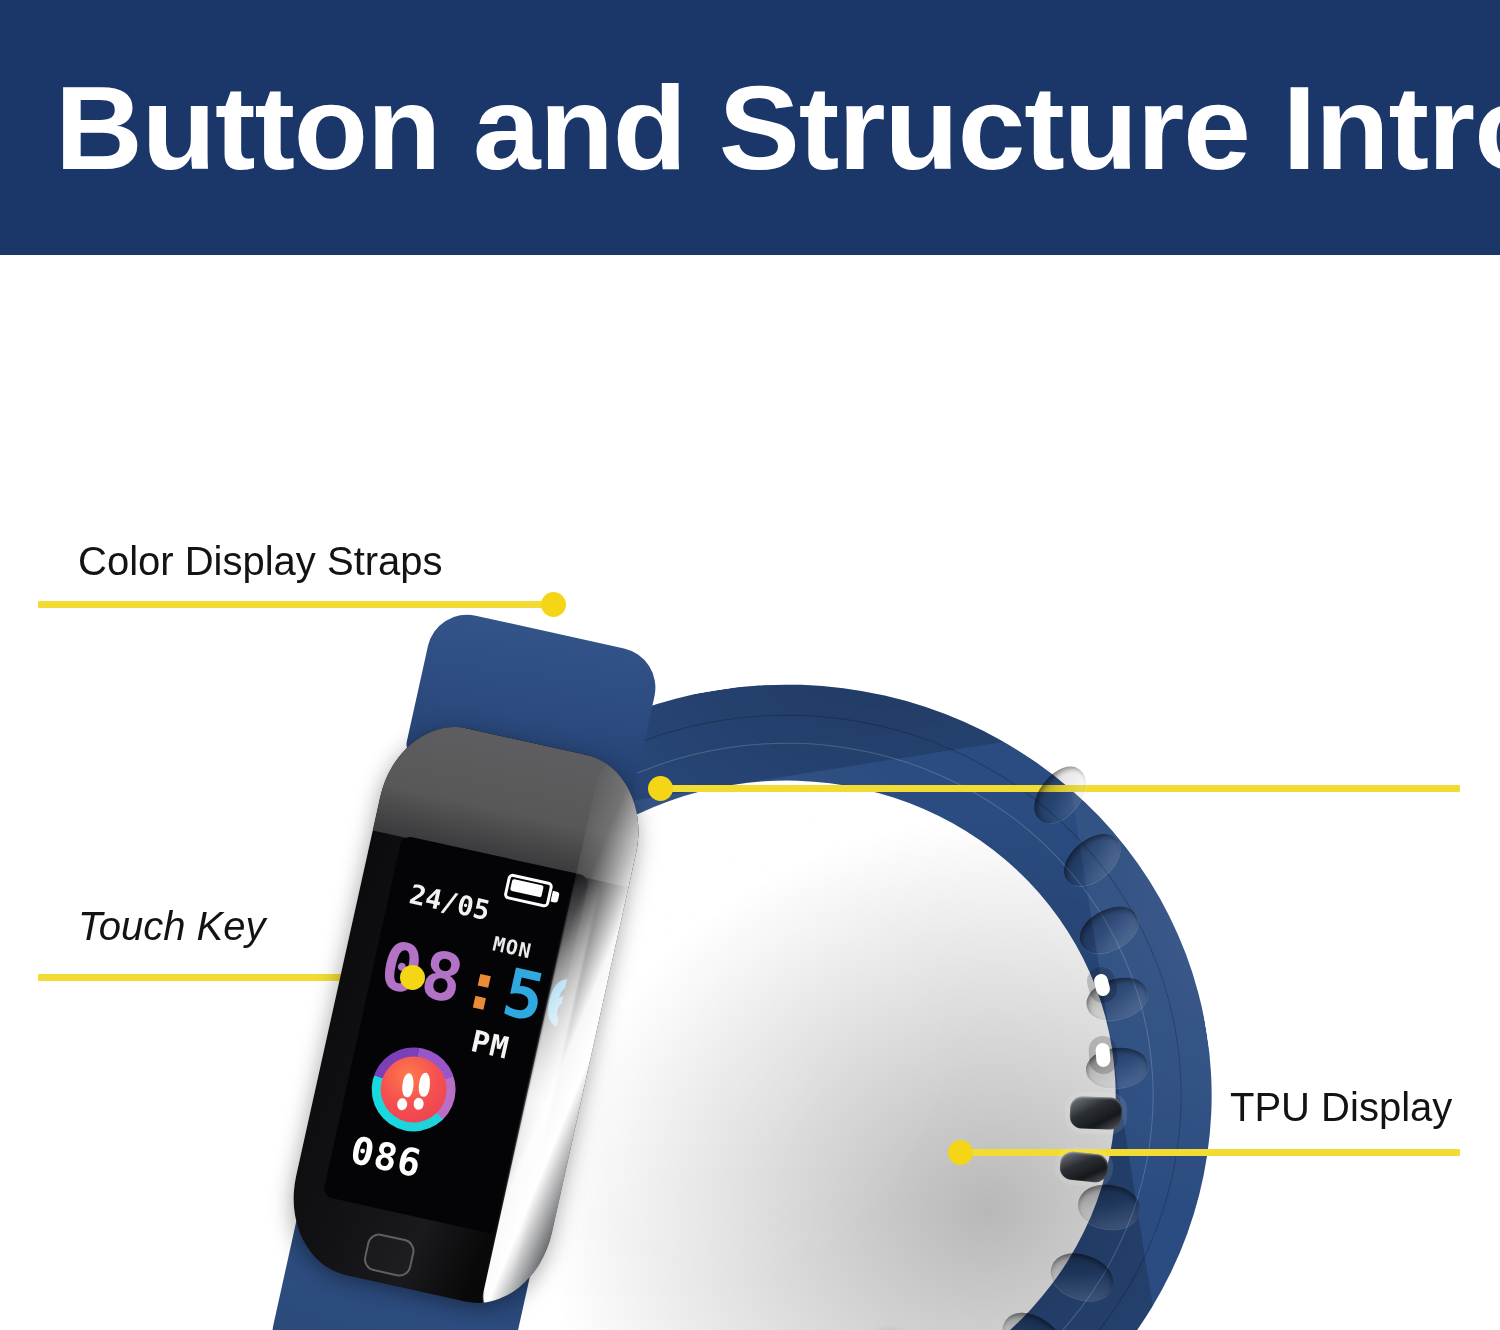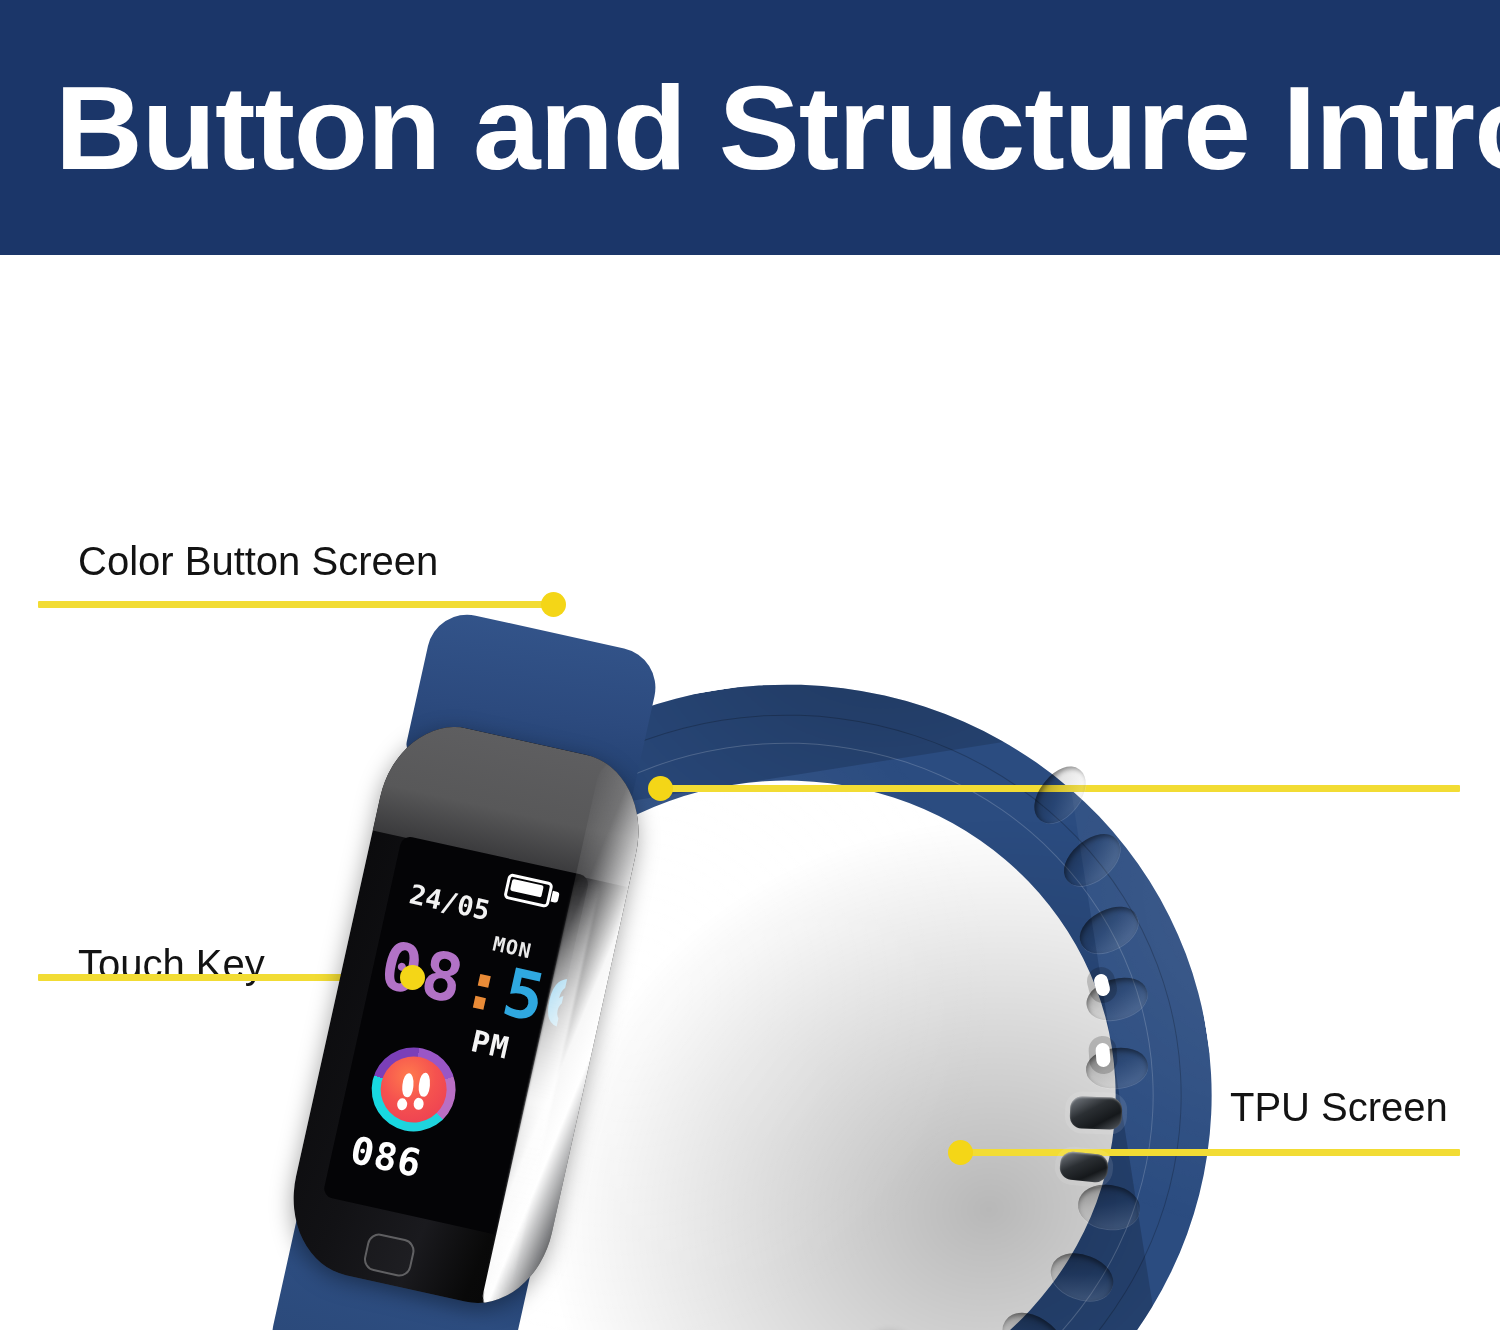--- a/index.html
+++ b/index.html
@@ -356,29 +356,29 @@
           </div>
 
           <div class="head-specular"></div>
           <div class="head-specular-2"></div>
 
           <div class="touch-key"></div>
         </div>
       </div>
     </div>
 
-    <div class="callout-label" style="left:78px;top:282px;">Color Button Screen</div>
+    <div class="callout-label" style="left:78px;top:282px;">Color Display Straps</div>
     <div class="callout-line" style="left:38px;top:346px;width:518px;"></div>
     <div class="callout-dot" style="left:541px;top:337px;"></div>
 
-    <div class="callout-label" style="left:78px;top:685px;">Touch Key</div>
+    <div class="callout-label" style="left:78px;top:647px;font-style:italic;">Touch Key</div>
     <div class="callout-line" style="left:38px;top:719px;width:378px;"></div>
     <div class="callout-dot" style="left:400px;top:710px;"></div>
 
     <div class="callout-line" style="left:660px;top:530px;width:800px;"></div>
     <div class="callout-dot" style="left:648px;top:521px;"></div>
 
-    <div class="callout-label" style="left:1230px;top:828px;">TPU Screen</div>
+    <div class="callout-label" style="left:1230px;top:828px;">TPU Display</div>
     <div class="callout-line" style="left:960px;top:894px;width:500px;"></div>
     <div class="callout-dot" style="left:948px;top:885px;"></div>
 
   </div>
 </div>
 
 </body></html>

